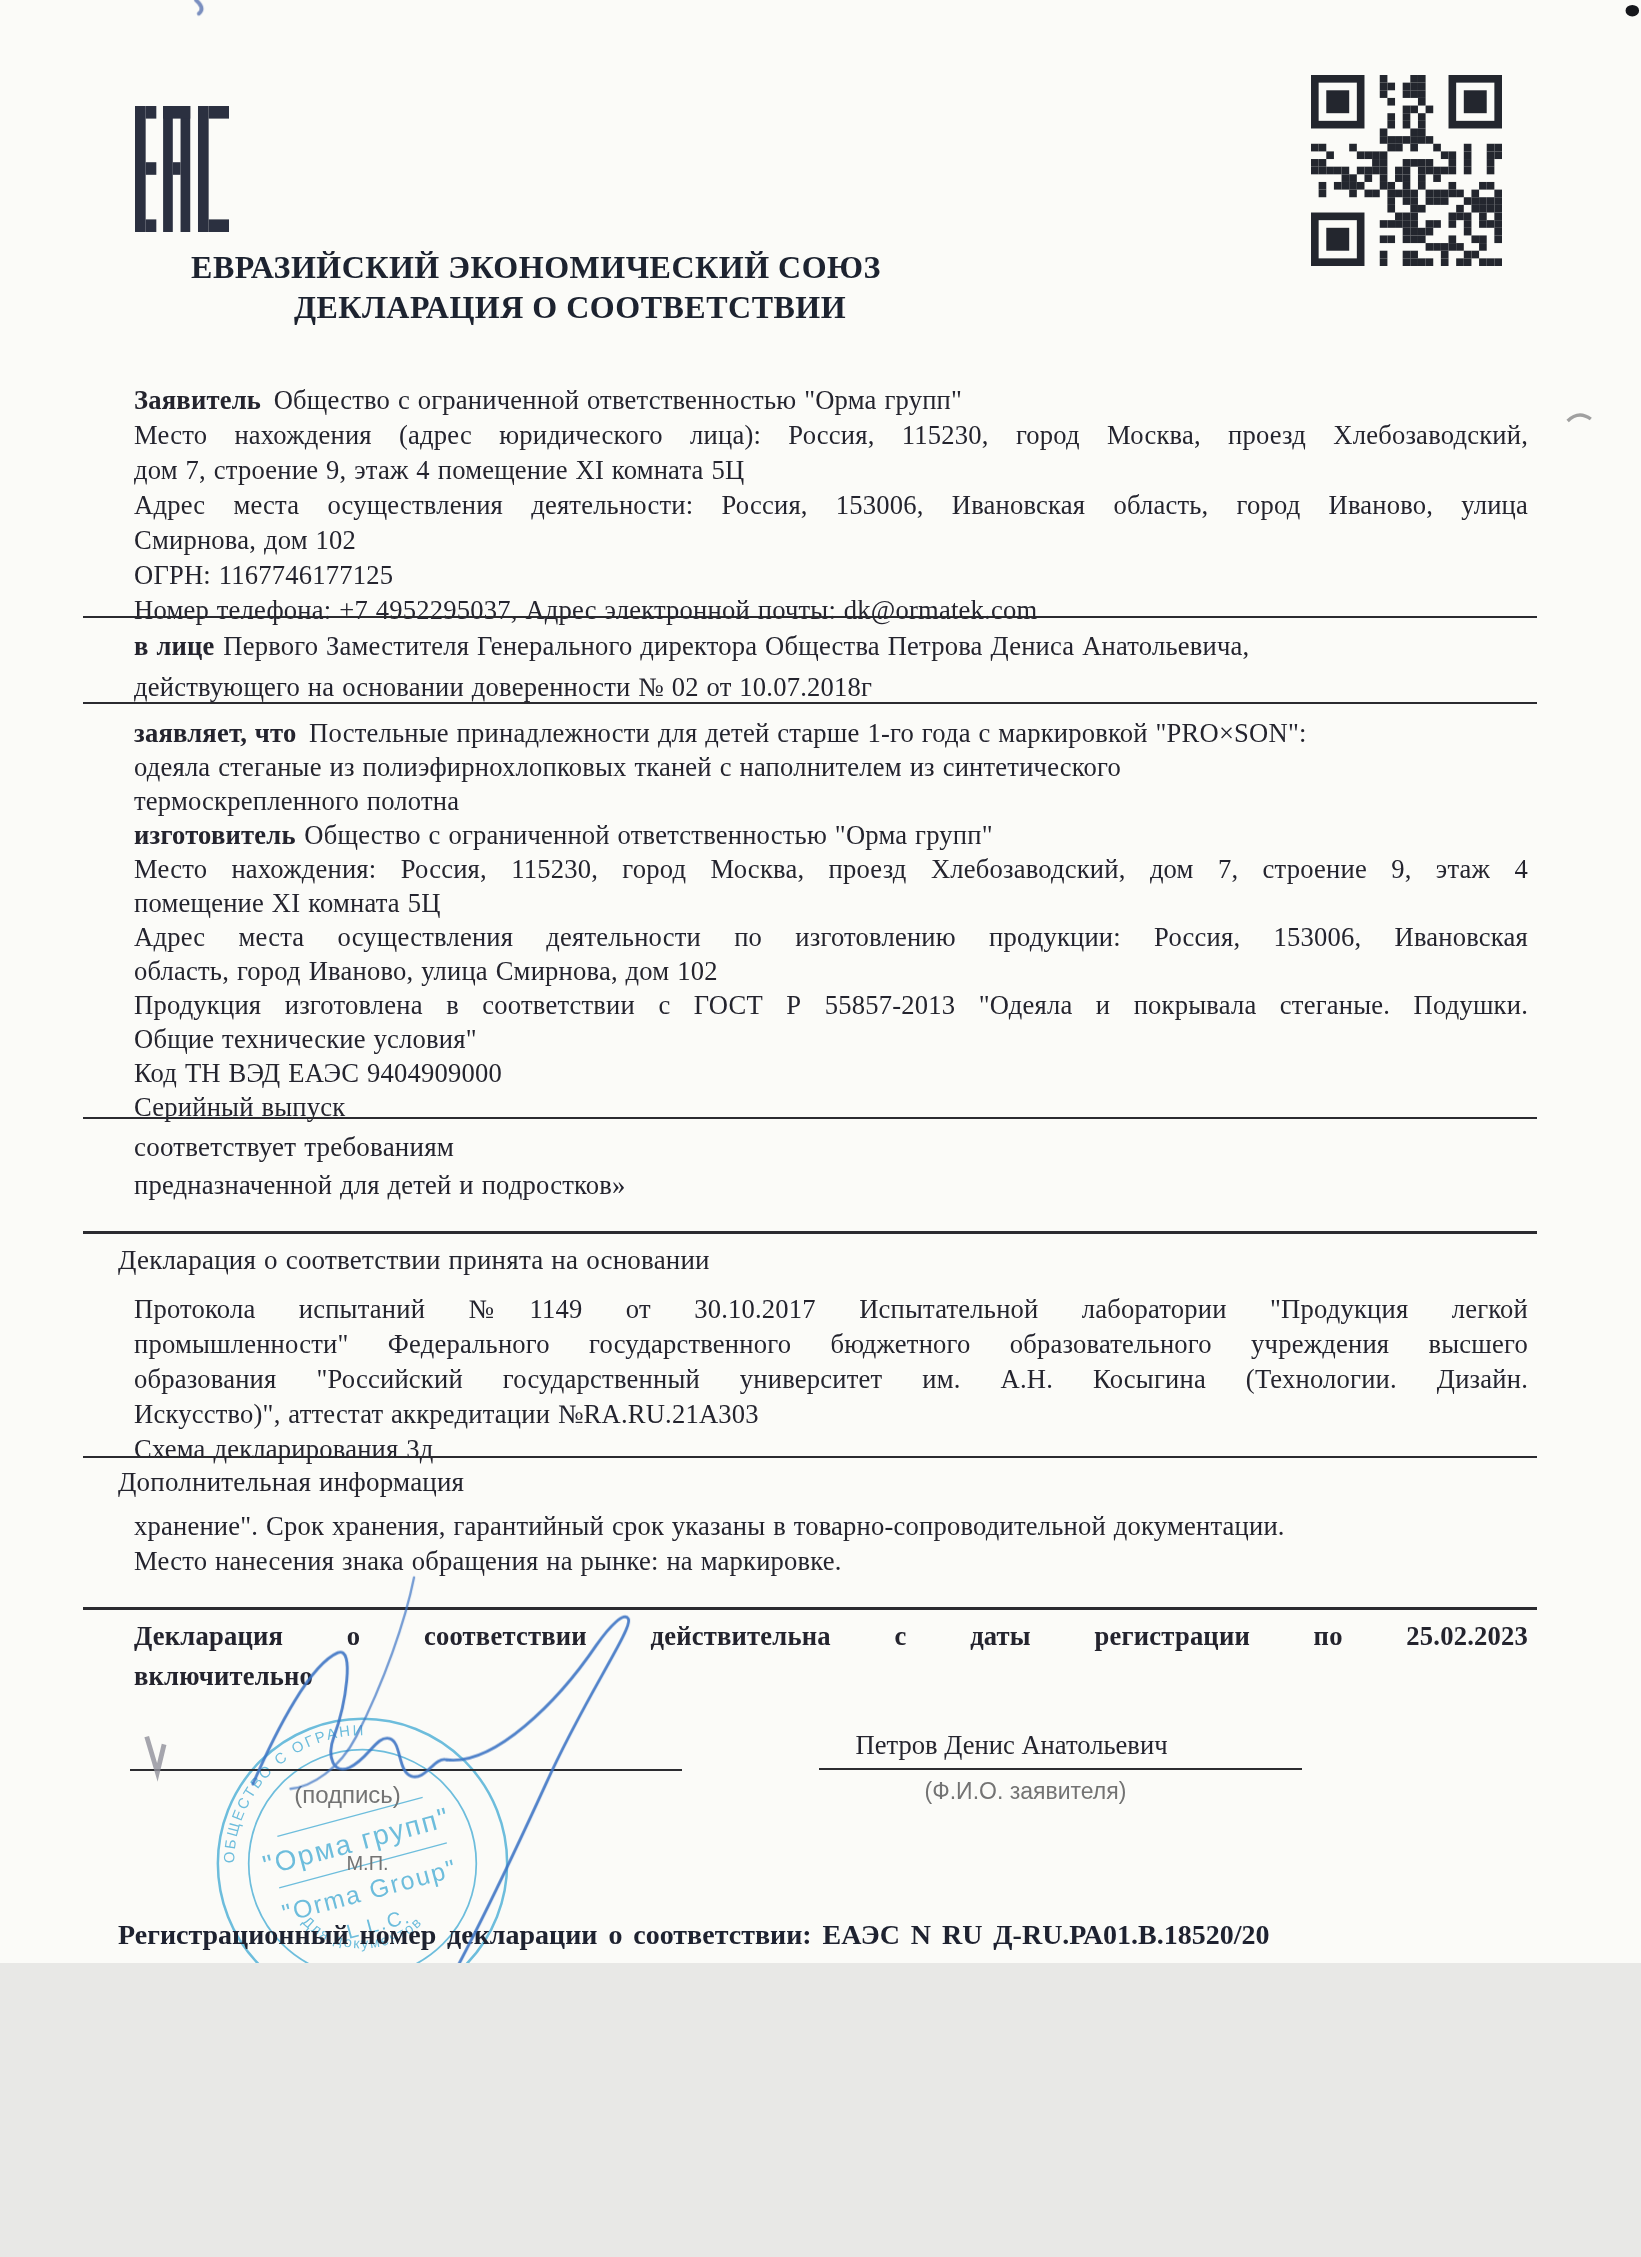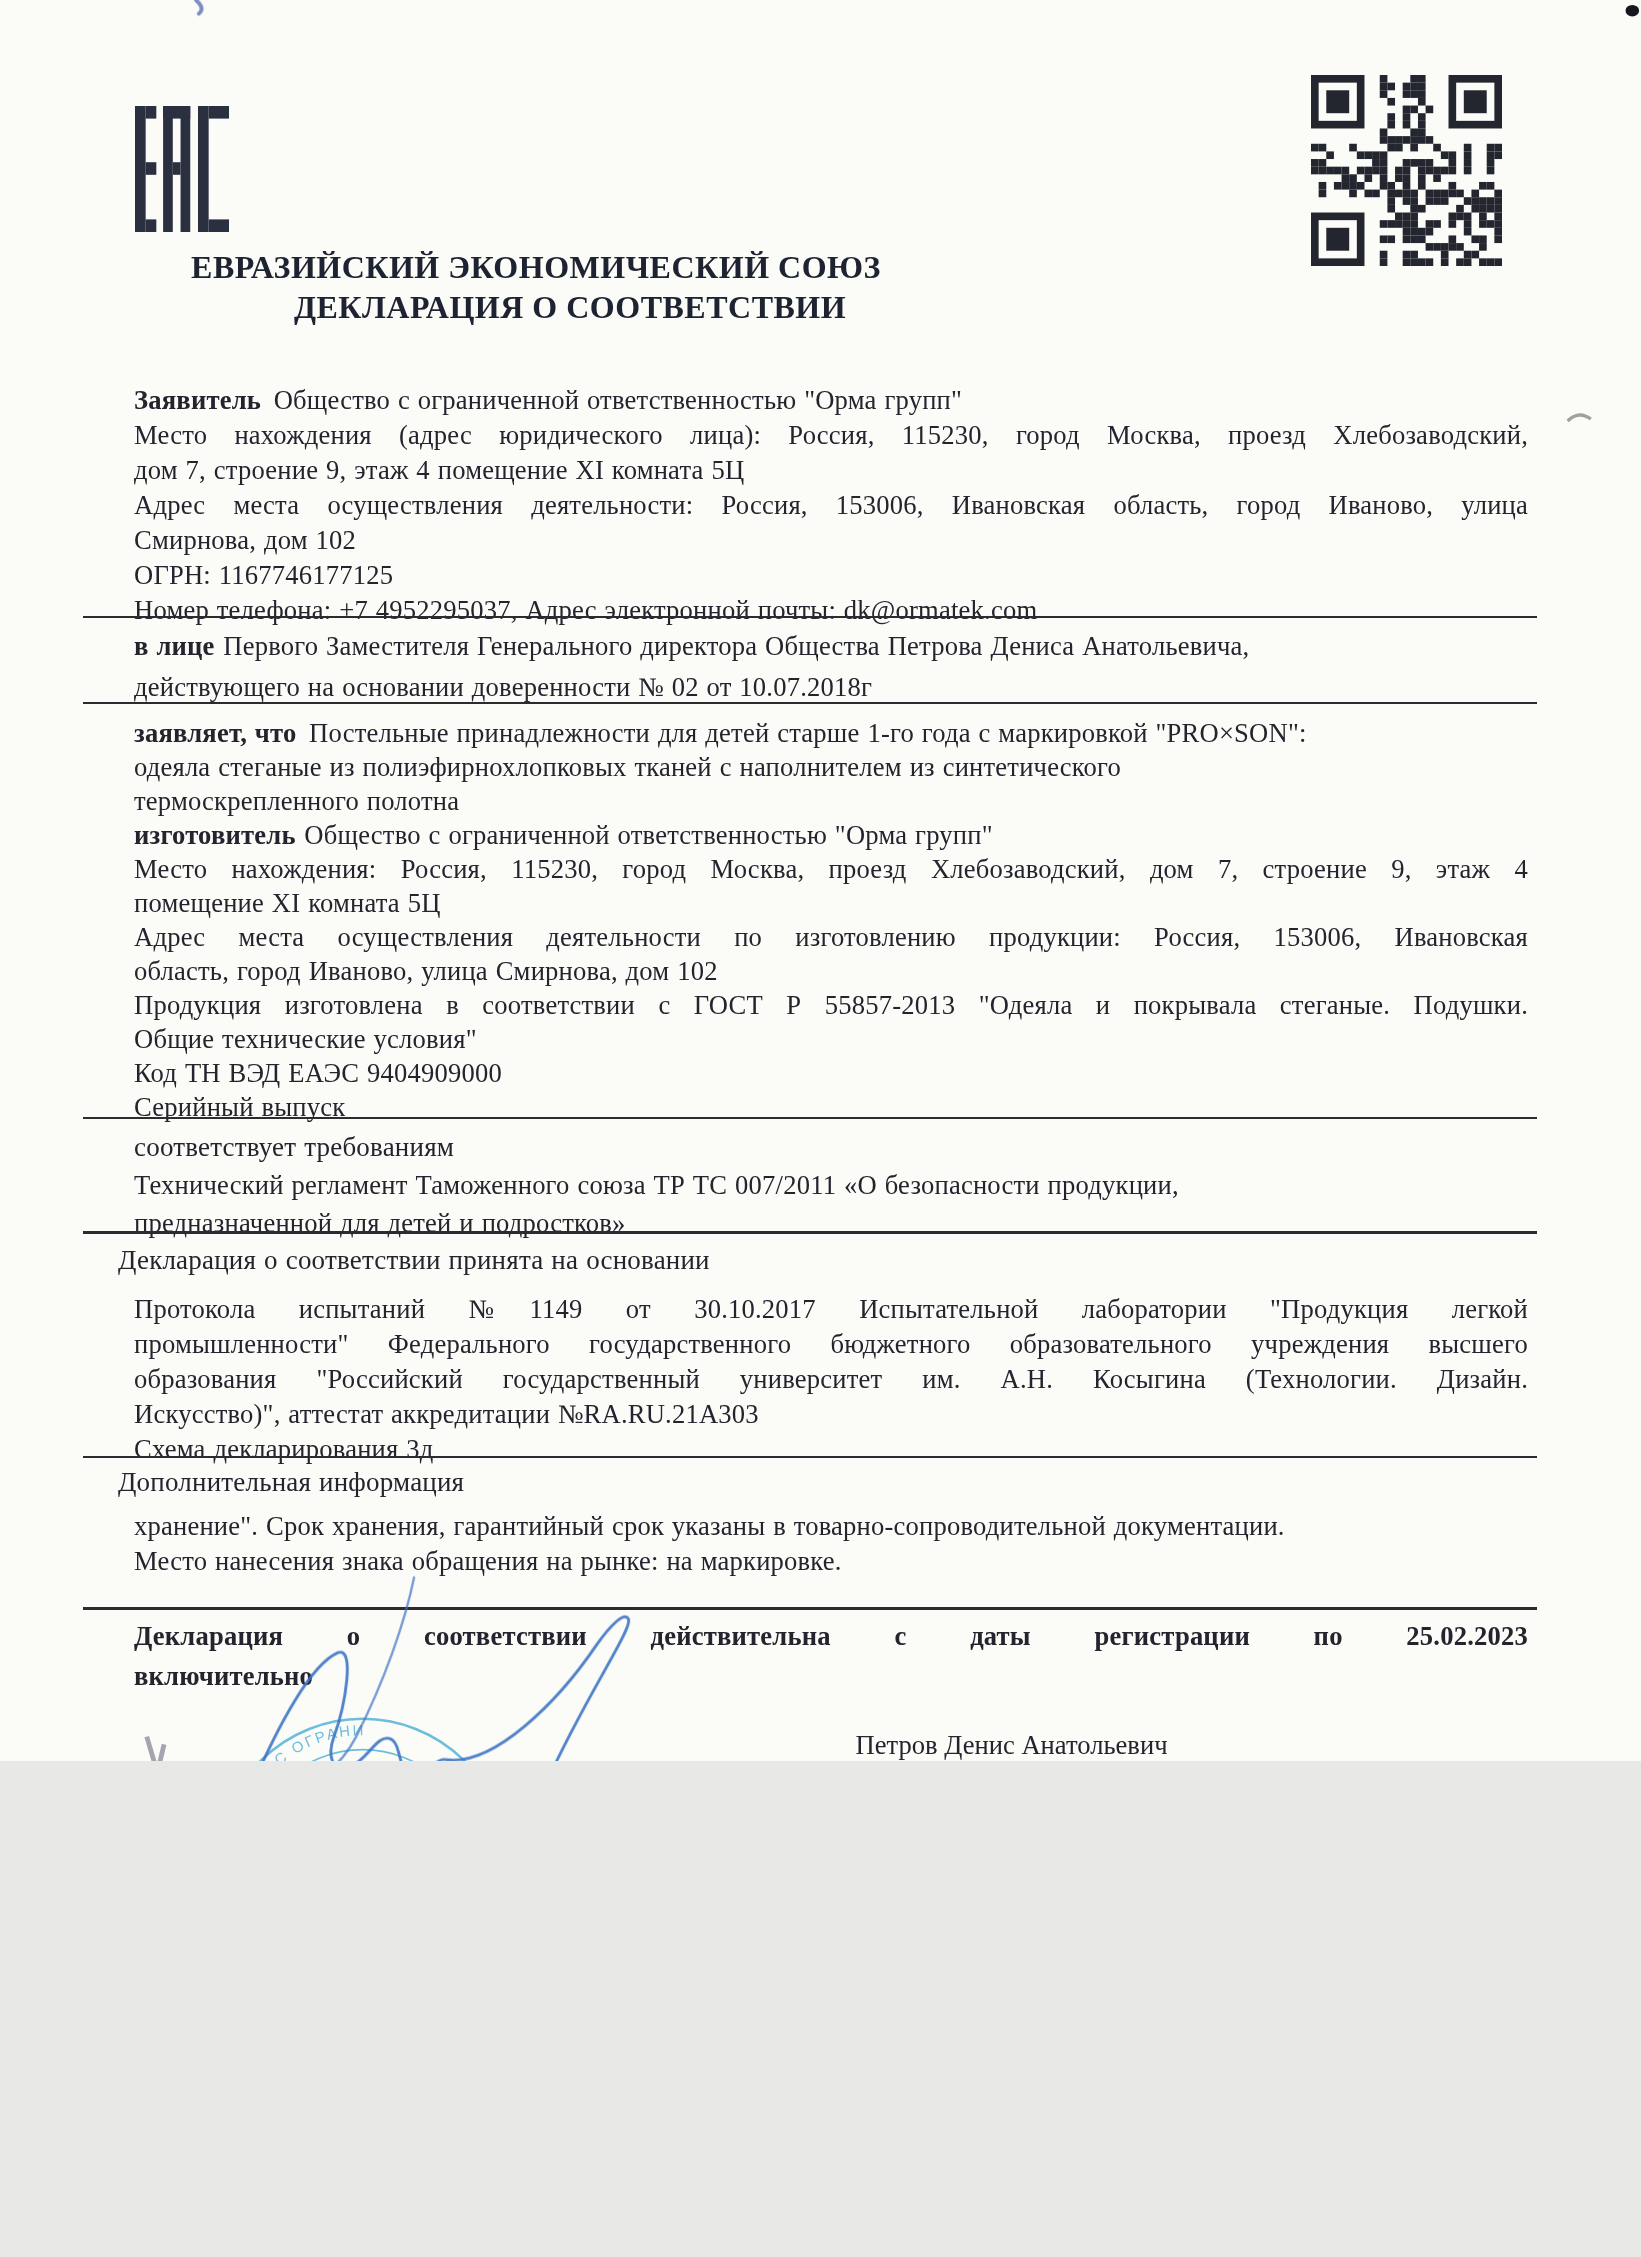--- a/index.html
+++ b/index.html
@@ -1,16 +1,16 @@
 <!DOCTYPE html>
 <html><head>
 <meta charset="utf-8">
 <style>
   html,body{margin:0;padding:0;background:#e8e8e6;}
-  .page{position:relative;width:1641px;height:1761px;margin:0 auto;background:#fbfbf8;
+  .page{position:relative;width:1641px;height:1963px;margin:0 auto;background:#fbfbf8;
         font-family:"Liberation Serif","DejaVu Serif",serif;color:#24242e;overflow:hidden;}
   
   .eac-logo{position:absolute;left:135px;top:106px;width:94px;height:126px;}
   .qr{position:absolute;left:1311px;top:75px;width:191px;height:191px;}
   .title-block{position:absolute;left:92px;top:247px;width:888px;text-align:center;
                font-weight:bold;font-size:32px;letter-spacing:0.5px;color:#1d2330;line-height:40px;}
   .title2{transform:translateX(34px);}
   
   .sec{position:absolute;left:118px;width:1410px;font-size:26.6px;letter-spacing:0.2px;word-spacing:1px;}
   .ln{white-space:nowrap;margin-left:16px;}
@@ -308,21 +308,20 @@
     <div class="ln just">Продукция изготовлена в соответствии с ГОСТ Р 55857-2013 "Одеяла и покрывала стеганые. Подушки.</div>
     <div class="ln">Общие технические условия"</div>
     <div class="ln">Код ТН ВЭД ЕАЭС 9404909000</div>
     <div class="ln">Серийный выпуск</div>
   </div>
 
   <div class="rule" style="top:1117px;height:1.9px"></div>
 
   <div class="sec sD">
     <div class="ln hd">соответствует требованиям</div>
-    <div class="ln">Технический регламент Таможенного союза ТР ТС 007/2011 «О безопасности продукции,</div>
     <div class="ln">предназначенной для детей и подростков»</div>
   </div>
 
   <div class="rule" style="top:1231px;height:2.9px"></div>
 
   <div class="sec sEh hd">Декларация о соответствии принята на основании</div>
   <div class="sec sEp">
     <div class="ln just">Протокола испытаний №1149 от 30.10.2017 Испытательной лаборатории "Продукция легкой</div>
     <div class="ln just">промышленности" Федерального государственного бюджетного образовательного учреждения высшего</div>
     <div class="ln just">образования "Российский государственный университет им. А.Н. Косыгина (Технологии. Дизайн.</div>

